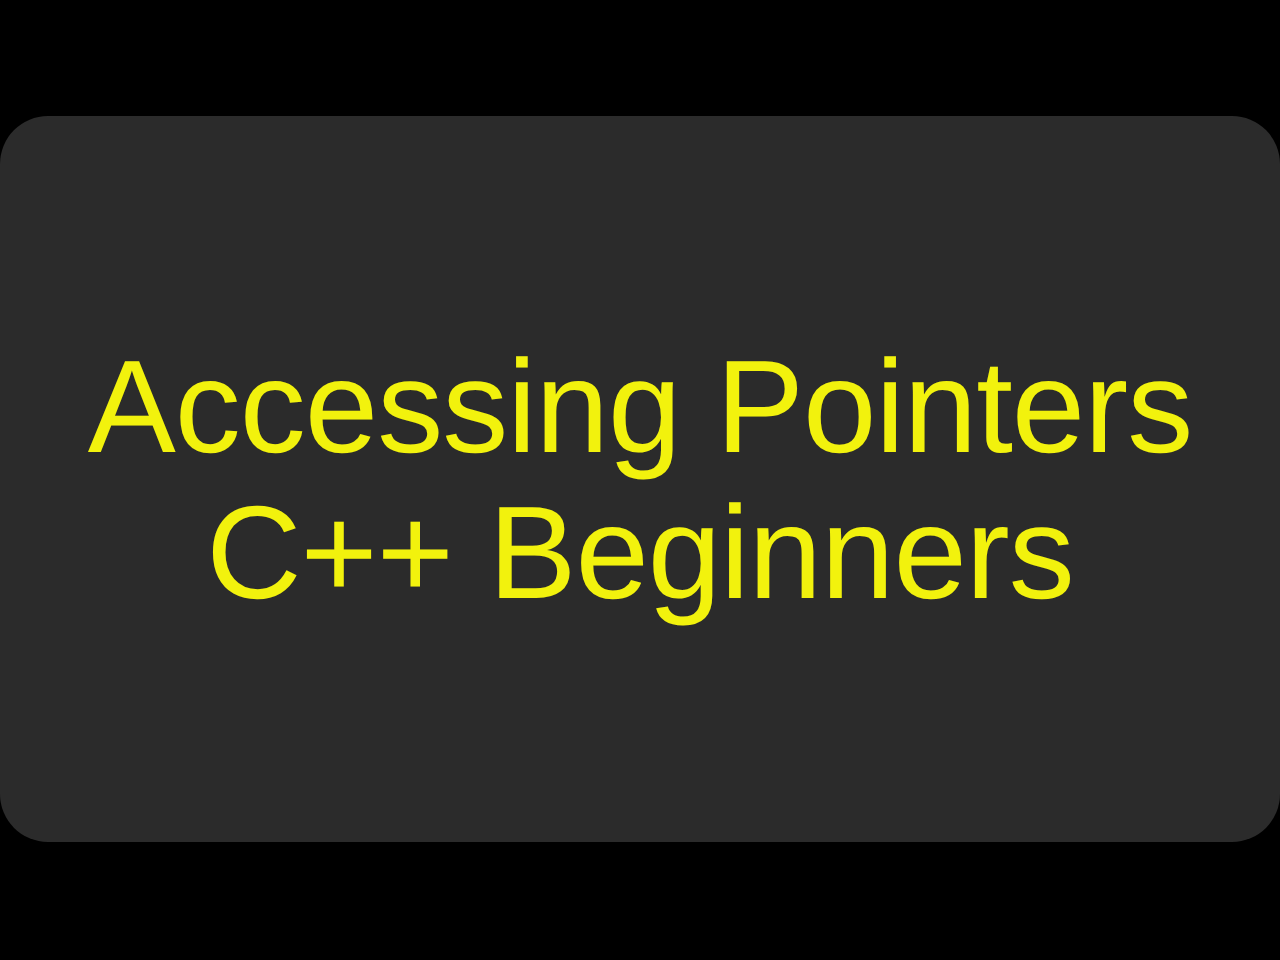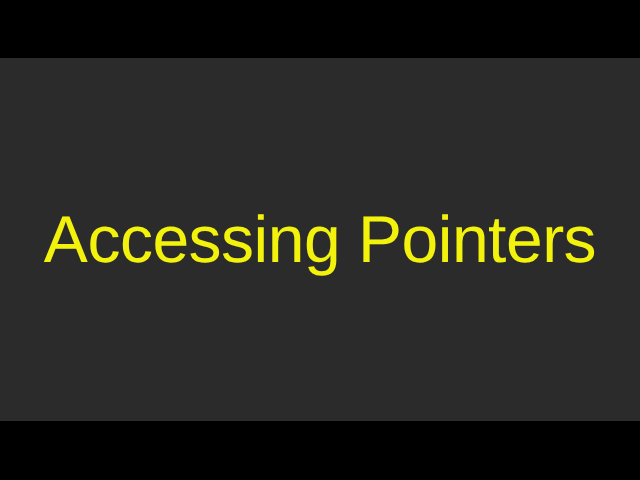--- a/index.html
+++ b/index.html
@@ -43,20 +43,21 @@
     left: 0;
     top: 58px;
     width: 640px;
     height: 363px;
     background: #2b2b2b;
     display: flex;
     flex-direction: column;
     align-items: center;
     justify-content: center;
     overflow: hidden;
+    border-radius: 24px;
   }
 
   #title-block {
     width: 640px;
     text-align: center;
     padding: 0;
     margin: 0;
   }
 
   .title-line {
@@ -77,18 +78,19 @@
 </head>
 <body>
 
 <div id="thumbnail-card">
 
   <div class="letterbox" id="letterbox-top"></div>
 
   <div id="content-band">
     <div id="title-block">
       <span class="title-line">Accessing Pointers</span>
+      <span class="title-line">C++ Beginners</span>
     </div>
   </div>
 
   <div class="letterbox" id="letterbox-bottom"></div>
 
 </div>
 
 </body></html>

